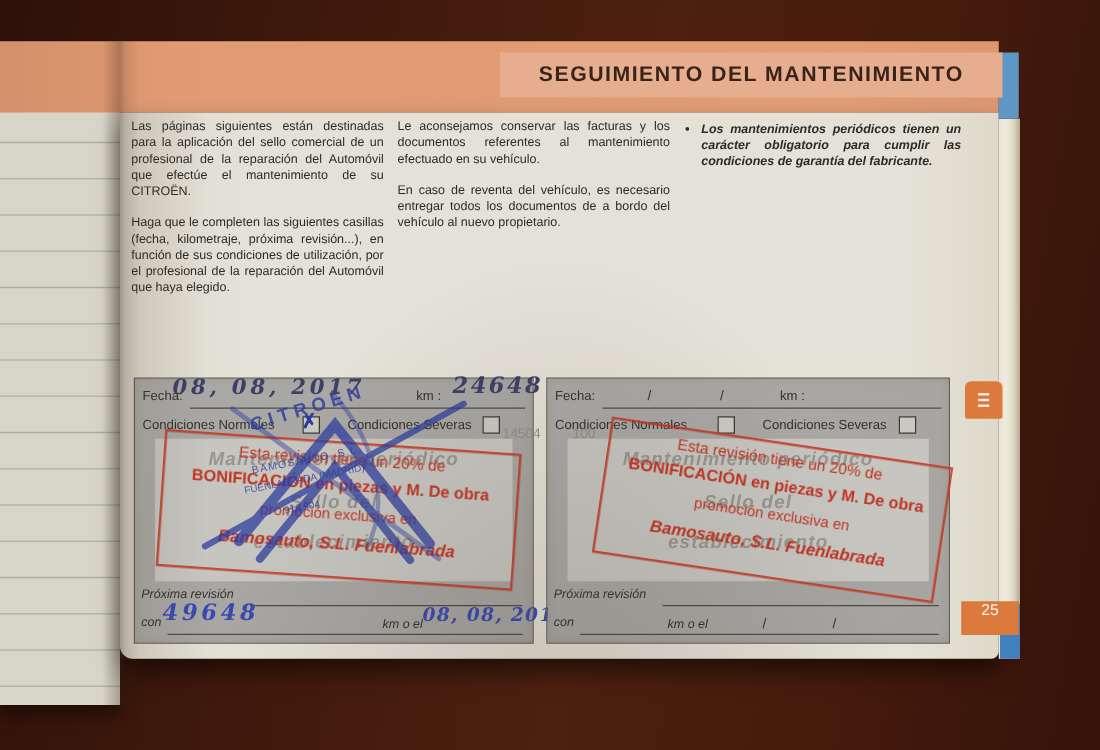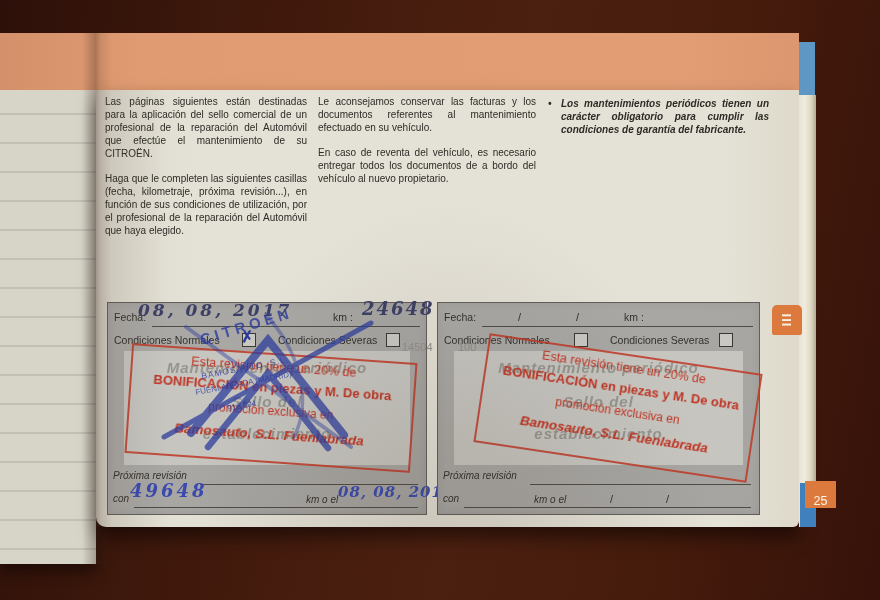--- a/index.html
+++ b/index.html
@@ -81,37 +81,40 @@
 
   
   .one-mark{left:406px;top:279px;z-index:40;font-size:38px;font-weight:bold;letter-spacing:-1px;
     color:#f4f3ee;text-shadow:0 1px 2px rgba(0,0,0,.22);font-family:"DejaVu Sans",sans-serif;}
   .code{z-index:6;font-size:11px;color:#8f8e88;filter:blur(.3px);}
   .code-l{left:402px;top:341px;}
   .code-r{left:458px;top:341px;}
   .tab3{left:772px;top:305px;width:30px;height:30px;z-index:35;background:#db7a3c;
     border-radius:5px 5px 2px 2px;display:flex;align-items:center;justify-content:center;}
   .tab3 span{transform:rotate(90deg);font-size:13px;font-weight:bold;color:#fbeee2;letter-spacing:1px;}
-  .p25{left:769px;top:481px;width:31px;height:27px;z-index:35;background:#db7a3c;
-    display:flex;align-items:flex-end;justify-content:center;margin-left:36px;}
+  .p25{left:769px;top:481px;width:46px;height:27px;z-index:35;background:#db7a3c;
+    display:flex;align-items:flex-start;justify-content:center;}
   .p25 span{font-size:12.5px;color:#fdf4e9;}
   .blue-strip-br{left:800px;top:483px;width:16px;height:44px;z-index:34;background:#3f80bd;}
 </style>
 </head>
 <body>
 
 <div class="photo">
 
   <div class="abs left-page"></div>
   <div class="abs orange-band"></div>
   <div class="abs main-page"></div>
   <div class="abs page-edge-right"></div>
   <div class="abs blue-tab-top"></div>
   <div class="abs gutter"></div>
 
+  <div class="abs header-box">
+    <span>SEGUIMIENTO DEL MANTENIMIENTO</span>
+  </div>
 
   <div class="abs col col1">
     <p>Las páginas siguientes están destinadas para la aplicación del sello comercial de un profesional de la reparación del Automóvil que efectúe el mantenimiento de su CITROËN.</p>
     <p>Haga que le completen las siguientes casillas (fecha, kilometraje, próxima revisión...), en función de sus condiciones de utilización, por el profesional de la reparación del Automóvil que haya elegido.</p>
   </div>
   <div class="abs col col2">
     <p>Le aconsejamos conservar las facturas y los documentos referentes al mantenimiento efectuado en su vehículo.</p>
     <p>En caso de reventa del vehículo, es necesario entregar todos los documentos de a bordo del vehículo al nuevo propietario.</p>
   </div>
   <div class="abs col col3">

